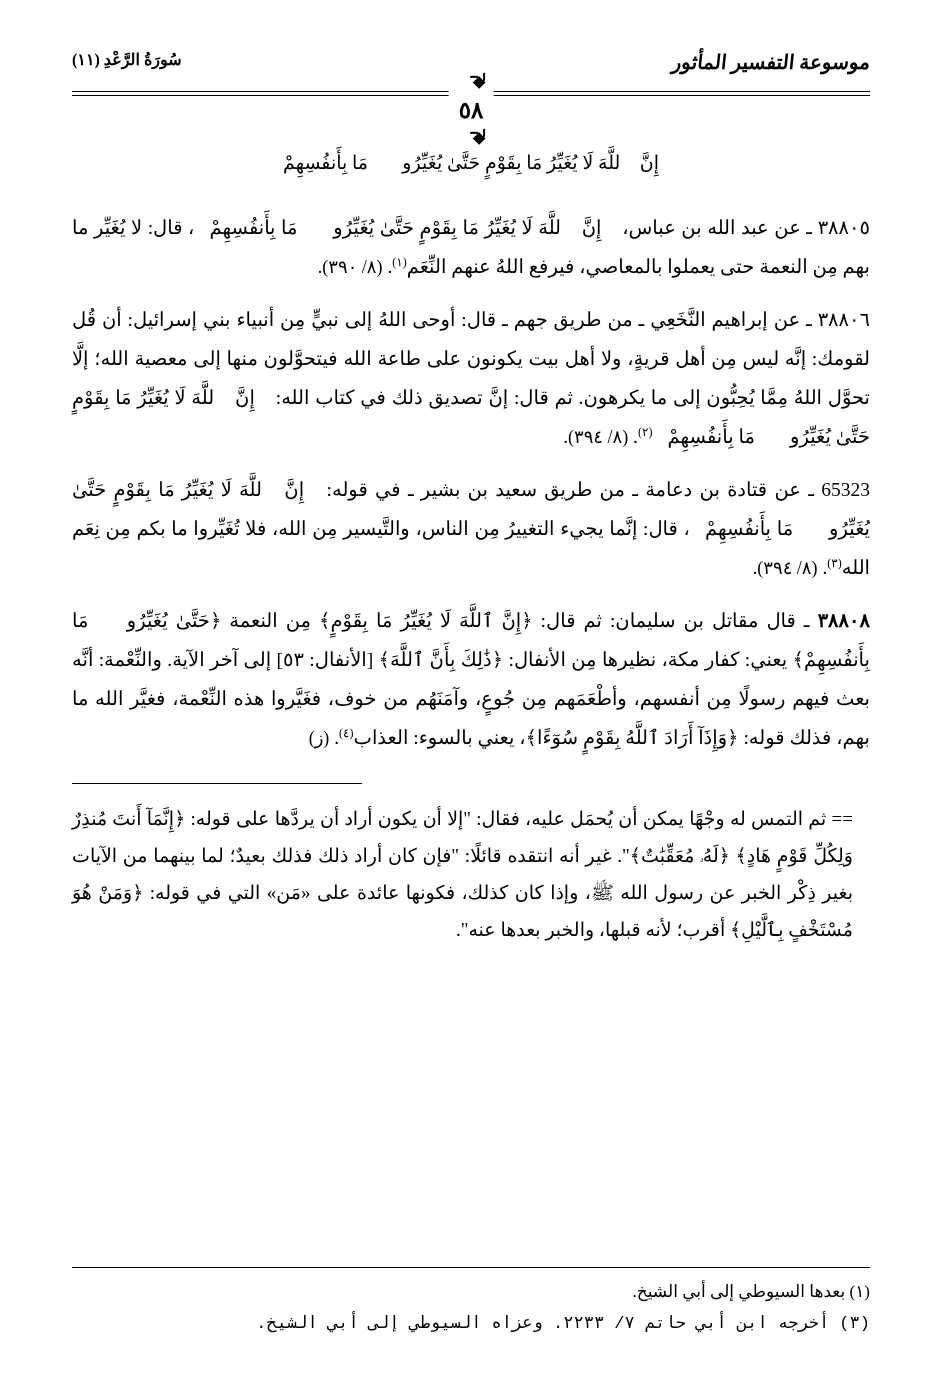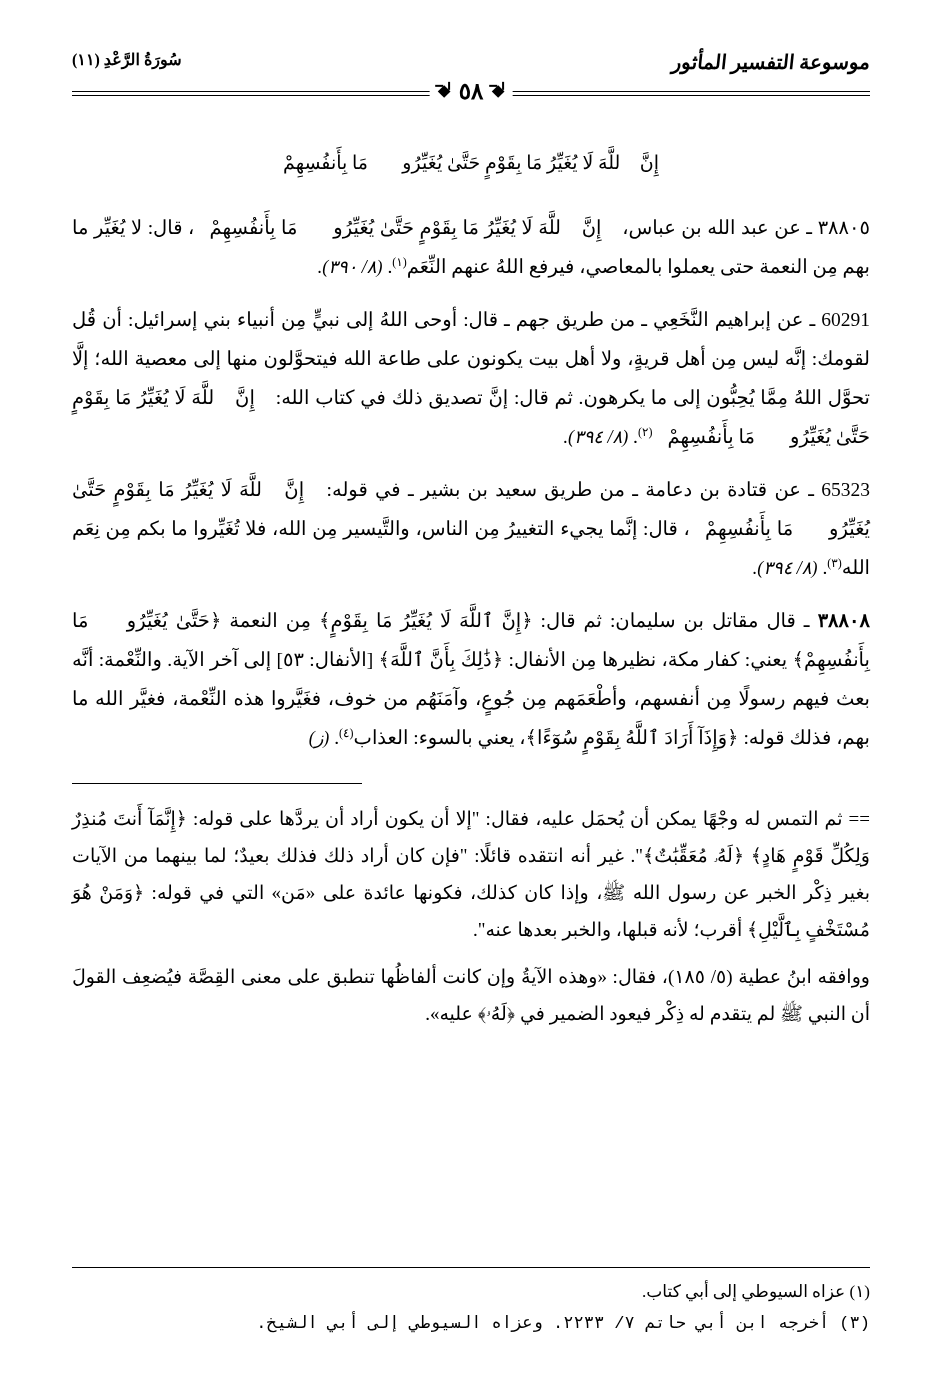--- a/index.html
+++ b/index.html
@@ -67,24 +67,25 @@
     border-top: 1.1px solid #000;
   }
   .page-num-box {
     position: absolute;
     left: 50%;
     top: -2px;
     transform: translateX(-50%);
     background: #fff;
     padding: 0 10px;
     display: flex;
-    align-items: center;
+    align-items: flex-start;
     gap: 10px;
     font-size: 21px;
     font-weight: bold;
+    flex-direction: column;
   }
   .diamond {
     display: inline-block;
     width: 9px;
     height: 9px;
     background: #000;
     transform: rotate(45deg);
     position: relative;
   }
   .diamond::before {
@@ -136,21 +137,20 @@
   .num {
     font-weight: normal;
     letter-spacing: 0.5px;
     margin-top: 36px;
   }
   .bold {
     font-weight: bold;
   }
   .ref-inline {
     font-size: 18px;
-    font-style: italic;
   }
   sup {
     font-size: 12px;
     vertical-align: super;
   }
 
   
   .lower-rule {
     width: 290px;
     border-top: 1.2px solid #000;
@@ -158,21 +158,21 @@
     margin-right: auto;
     margin-left: 0;
   }
   .lower {
     direction: rtl;
     text-align: justify;
     font-size: 19px;
     line-height: 1.95;
   }
   .lower p {
-    margin: 0 0 10px 0;
+    margin: 0 17px 10px 0;
   }
 
   
   .fn-rule {
     width: 100%;
     border-top: 1px solid #000;
     margin: 18px 0 8px 0;
   }
   .footnotes {
     direction: rtl;
@@ -221,21 +221,21 @@
 
     <div class="ayah-center q">﴿إِنَّ ٱللَّهَ لَا يُغَيِّرُ مَا بِقَوْمٍ حَتَّىٰ يُغَيِّرُوا۟ مَا بِأَنفُسِهِمْ﴾</div>
 
     <p class="para">
       <span class="num">٣٨٨٠٥</span>
       <span>ـ عن عبد الله بن عباس، ﴿إِنَّ ٱللَّهَ لَا يُغَيِّرُ مَا بِقَوْمٍ حَتَّىٰ يُغَيِّرُوا۟ مَا بِأَنفُسِهِمْ﴾، قال: لا يُغَيِّر ما بهم مِن النعمة حتى يعملوا بالمعاصي، فيرفع اللهُ عنهم النِّعَم</span><sup>(١)</sup>.
       <span class="ref-inline">(٨/ ٣٩٠).</span>
     </p>
 
     <p class="para">
-      <span class="num">60291</span>
+      <span class="num">٣٨٨٠٦</span>
       <span>ـ عن إبراهيم النَّخَعِي ـ من طريق جهم ـ قال: أوحى اللهُ إلى نبيٍّ مِن أنبياء بني إسرائيل: أن قُل لقومك: إنَّه ليس مِن أهل قريةٍ، ولا أهل بيت يكونون على طاعة الله فيتحوَّلون منها إلى معصية الله؛ إلَّا تحوَّل اللهُ مِمَّا يُحِبُّون إلى ما يكرهون. ثم قال: إنَّ تصديق ذلك في كتاب الله: ﴿إِنَّ ٱللَّهَ لَا يُغَيِّرُ مَا بِقَوْمٍ حَتَّىٰ يُغَيِّرُوا۟ مَا بِأَنفُسِهِمْ﴾</span><sup>(٢)</sup>.
       <span class="ref-inline">(٨/ ٣٩٤).</span>
     </p>
 
     <p class="para">
       <span class="num">65323</span>
       <span>ـ عن قتادة بن دعامة ـ من طريق سعيد بن بشير ـ في قوله: ﴿إِنَّ ٱللَّهَ لَا يُغَيِّرُ مَا بِقَوْمٍ حَتَّىٰ يُغَيِّرُوا۟ مَا بِأَنفُسِهِمْ﴾، قال: إنَّما يجيء التغييرُ مِن الناس، والتَّيسير مِن الله، فلا تُغَيِّروا ما بكم مِن نِعَم الله</span><sup>(٣)</sup>.
       <span class="ref-inline">(٨/ ٣٩٤).</span>
     </p>
 
@@ -243,28 +243,27 @@
       <span class="num bold">٣٨٨٠٨</span>
       <span>ـ قال مقاتل بن سليمان: ثم قال: ﴿إِنَّ ٱللَّهَ لَا يُغَيِّرُ مَا بِقَوْمٍ﴾ مِن النعمة ﴿حَتَّىٰ يُغَيِّرُوا۟ مَا بِأَنفُسِهِمْ﴾ يعني: كفار مكة، نظيرها مِن الأنفال: ﴿ذَٰلِكَ بِأَنَّ ٱللَّهَ﴾ [الأنفال: ٥٣] إلى آخر الآية. والنِّعْمة: أنَّه بعث فيهم رسولًا مِن أنفسهم، وأطْعَمَهم مِن جُوعٍ، وآمَنَهُم من خوف، فغَيَّروا هذه النِّعْمة، فغيَّر الله ما بهم، فذلك قوله: ﴿وَإِذَآ أَرَادَ ٱللَّهُ بِقَوْمٍ سُوٓءًا﴾، يعني بالسوء: العذاب</span><sup>(٤)</sup>.
       <span class="ref-inline">(ز)</span>
     </p>
 
   </div>
 
   <div class="lower-rule"></div>
   <div class="lower">
     <p>== ثم التمس له وجْهًا يمكن أن يُحمَل عليه، فقال: "إلا أن يكون أراد أن يردَّها على قوله: ﴿إِنَّمَآ أَنتَ مُنذِرٌ وَلِكُلِّ قَوْمٍ هَادٍ﴾ ﴿لَهُۥ مُعَقِّبَٰتٌ﴾". غير أنه انتقده قائلًا: "فإن كان أراد ذلك فذلك بعيدٌ؛ لما بينهما من الآيات بغير ذِكْر الخبر عن رسول الله ﷺ، وإذا كان كذلك، فكونها عائدة على «مَن» التي في قوله: ﴿وَمَنْ هُوَ مُسْتَخْفٍ بِٱلَّيْلِ﴾ أقرب؛ لأنه قبلها، والخبر بعدها عنه".</p>
-    <p>ووافقه ابنُ عطية (٥/ ١٨٥)، فقال: «وهذه الآيةُ وإن كانت ألفاظُها تنطبق على معنى القِصَّة فيُضعِف القولَ أن النبي ﷺ لم يتقدم له ذِكْر فيعود الضمير في ﴿لَهُۥ﴾ عليه».</p>
   </div>
 
   <div class="bottom-footnotes">
     <div class="fn-rule"></div>
     <div class="footnotes">
       <div class="fn-pair">
-        <span><span>(١)</span> <span>عزاه السيوطي إلى أبي كتاب.</span></span>
+        <span><span>(١)</span> <span>بعدها السيوطي إلى أبي الشيخ.</span></span>
       </div>
       <div class="fn-single">
         <span><span>(٣)</span> <span>أخرجه ابن أبي حاتم ٧/ ٢٢٣٣. وعزاه السيوطي إلى أبي الشيخ.</span></span>
       </div>
     </div>
   </div>
 
 </div>
 
 </body></html>

